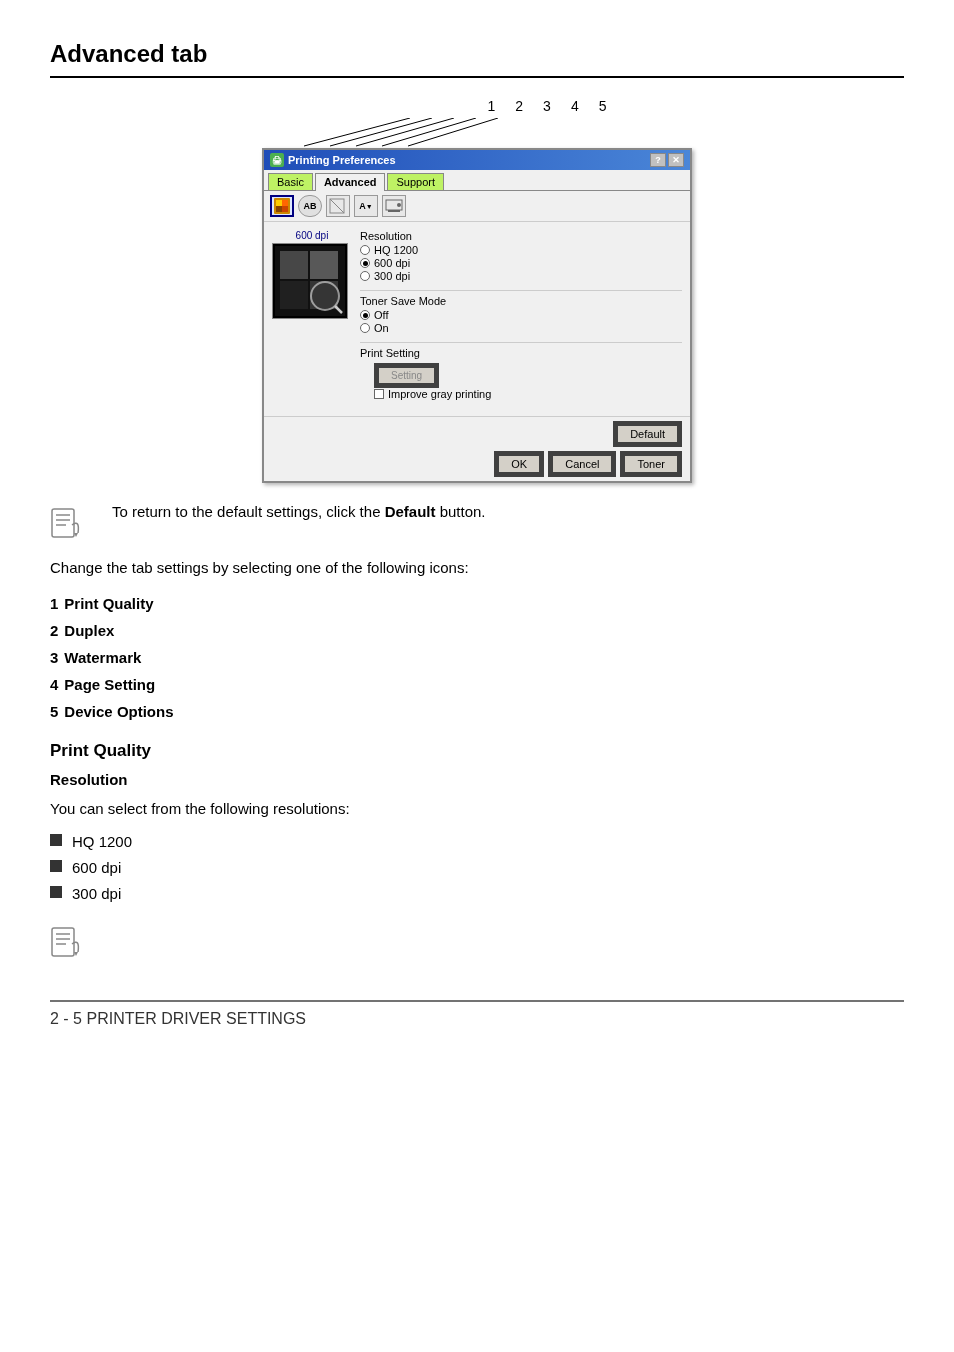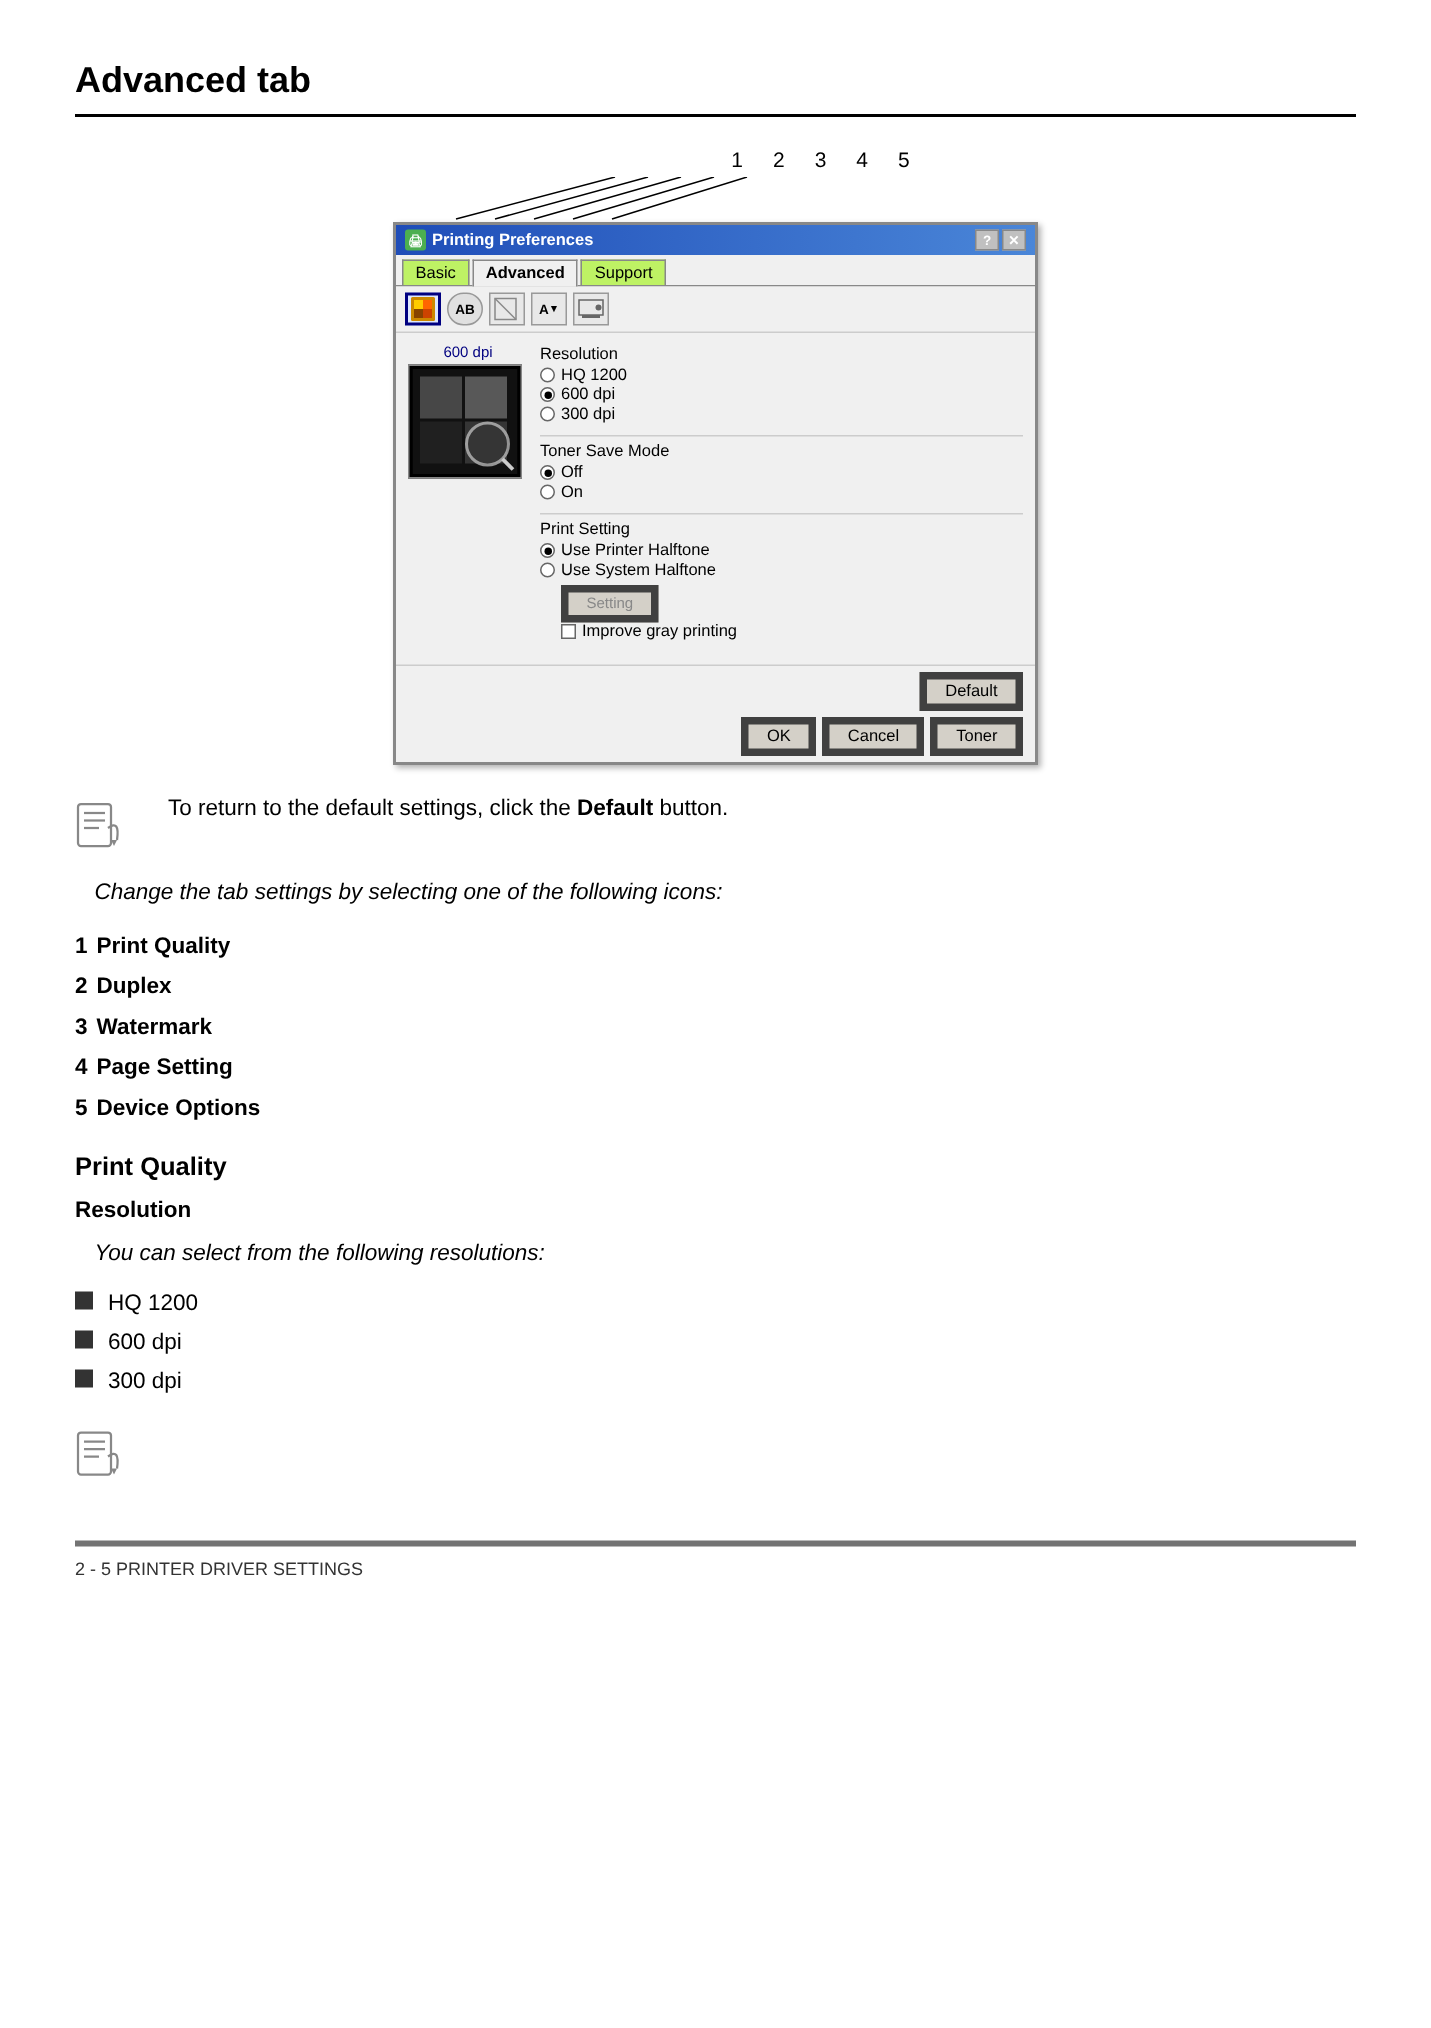--- a/index.html
+++ b/index.html
@@ -268,22 +268,21 @@
 
     .note-icon svg {
       width: 36px;
       height: 36px;
     }
 
     
     .body-text {
       font-size: 15px;
       line-height: 1.5;
-      margin: 10px 13px;
-      font-style: italic;
+      margin: 10px 0;
     }
 
     
     .numbered-list {
       margin: 8px 0 12px 0;
       list-style: none;
     }
 
     .numbered-list li {
       font-size: 15px;
@@ -332,23 +331,23 @@
       width: 12px;
       height: 12px;
       background: #333;
       flex-shrink: 0;
       margin-top: 4px;
     }
 
     
     .page-footer {
       margin-top: 40px;
-      border-top: 4px solid #737373;
+      border-top: 2px solid #737373;
       padding-top: 8px;
-      font-size: 12px;
+      font-size: 16px;
       color: #333;
     }
   </style>
 </head>
 <body>
 
 <h1 class="page-title">Advanced tab</h1>
 <hr class="title-divider">
 
 <div class="diagram-area">
@@ -469,30 +468,20 @@
                 <div class="radio-circle"></div>
                 <span>On</span>
               </div>
             </div>
           </div>
 
           <hr class="setting-divider">
 
           <div class="setting-row">
             <div class="setting-label">Print Setting</div>
-            <div class="radio-group">
-              <div class="radio-item">
-                <div class="radio-circle checked"></div>
-                <span>Use Printer Halftone</span>
-              </div>
-              <div class="radio-item">
-                <div class="radio-circle"></div>
-                <span>Use System Halftone</span>
-              </div>
-            </div>
             <div style="margin-top:4px; margin-left:14px;">
               <button class="dlg-btn" style="font-size:10px; color:#888;">Setting</button>
             </div>
             <div class="checkbox-item" style="margin-top:0; margin-left:14px;">
               <div class="checkbox-box"></div>
               <span>Improve gray printing</span>
             </div>
           </div>
         </div>
       </div>

